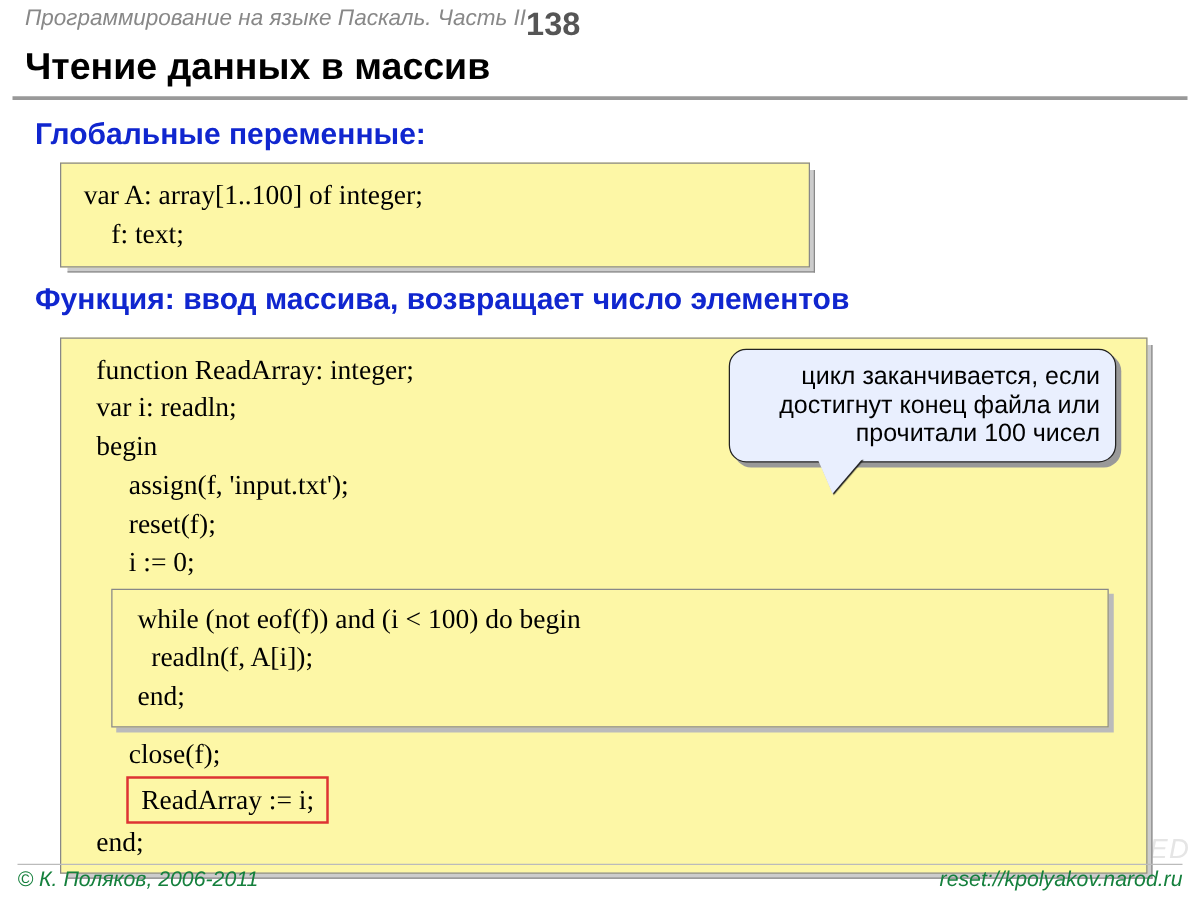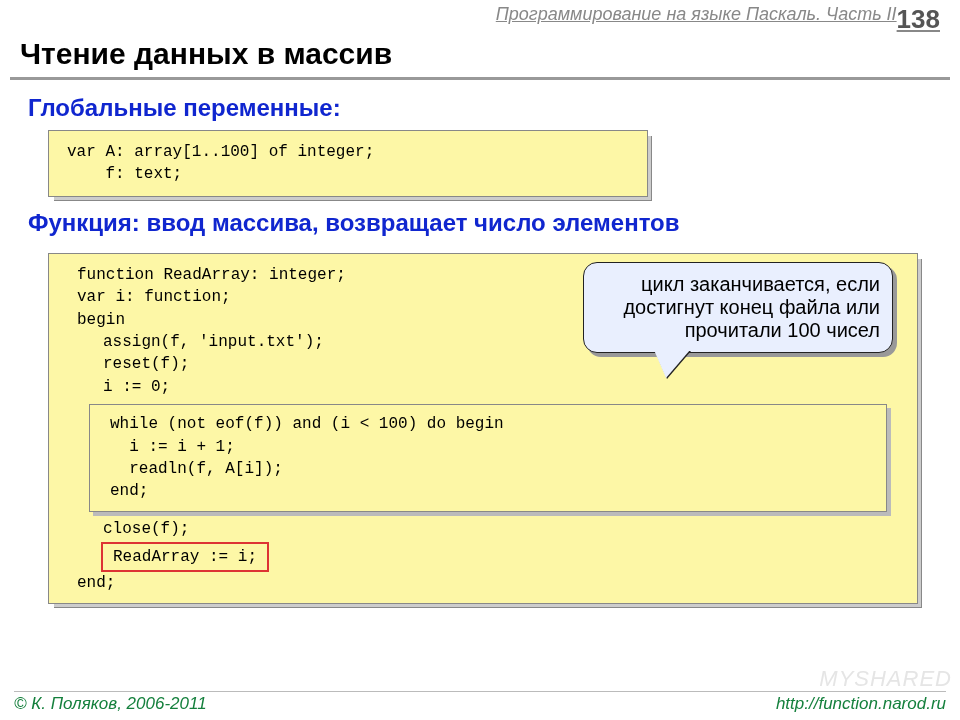--- a/index.html
+++ b/index.html
@@ -7,25 +7,24 @@
     width: 960px;
     height: 720px;
     background: #ffffff;
     font-family: Arial, Helvetica, sans-serif;
     position: relative;
     overflow: hidden;
   }
   .topbar {
     padding: 4px 20px 0 20px;
     display: flex;
-    justify-content: flex-end;
+    justify-content: flex-start;
     color: #888;
     font-style: italic;
     font-size: 18px;
-    text-decoration: underline;
   }
   .pagenum {
     color: #555;
     font-weight: bold;
     font-style: normal;
     font-size: 26px;
   }
   .title {
     font-size: 30px;
     font-weight: bold;
@@ -54,22 +53,22 @@
     position: absolute;
     top: 5px; left: 5px; right: -5px; bottom: -5px;
     border: 1px solid #888;
     border-top: none;
     border-left: none;
     background: #ccc;
     z-index: -1;
   }
   .box1 { width: 600px; padding: 10px 18px; }
   pre, .mono {
-    font-family: Liberation Mono, monospace;
-    font-size: 16px;
+    font-family: Liberation Serif, serif;
+    font-size: 22px;
     line-height: 1.4;
     white-space: pre;
     color: #000;
   }
   .box2 {
     margin-top: 8px;
     margin-left: 48px;
     width: 870px;
     padding: 10px 0 8px 0;
     position: relative;
@@ -160,40 +159,39 @@
 <div class="subhead" style="padding-top:12px">Функция: ввод массива, возвращает число элементов</div>
 
 <div class="codebox box2">
 
   <div class="callout">
     <span>цикл заканчивается, если достигнут конец файла или прочитали 100 чисел</span>
     <div class="callout-tail"></div>
   </div>
 
   <div class="mono inner-pad">function ReadArray: integer;</div>
-  <div class="mono inner-pad">var i: function;</div>
+  <div class="mono inner-pad">var i: readln;</div>
   <div class="mono inner-pad">begin</div>
   <div class="mono inner-pad2">assign(f, 'input.txt');</div>
   <div class="mono inner-pad2">reset(f);</div>
   <div class="mono inner-pad2">i := 0;</div>
 
   <div class="inner-while">
     <div class="mono">while (not eof(f)) and (i &lt; 100) do begin</div>
-    <div class="mono">  i := i + 1;</div>
     <div class="mono">  readln(f, A[i]);</div>
     <div class="mono">end;</div>
   </div>
 
   <div class="mono inner-pad2">close(f);</div>
 
   <div class="return-box">
     <span class="mono">ReadArray := i;</span>
   </div>
 
   <div class="mono inner-pad">end;</div>
 </div>
 
 <div class="watermark">MYSHARED</div>
 
 <div class="footer">
   <span>© К. Поляков, 2006-2011</span>
-  <span>http://function.narod.ru</span>
+  <span>reset://kpolyakov.narod.ru</span>
 </div>
 
 </body></html>

